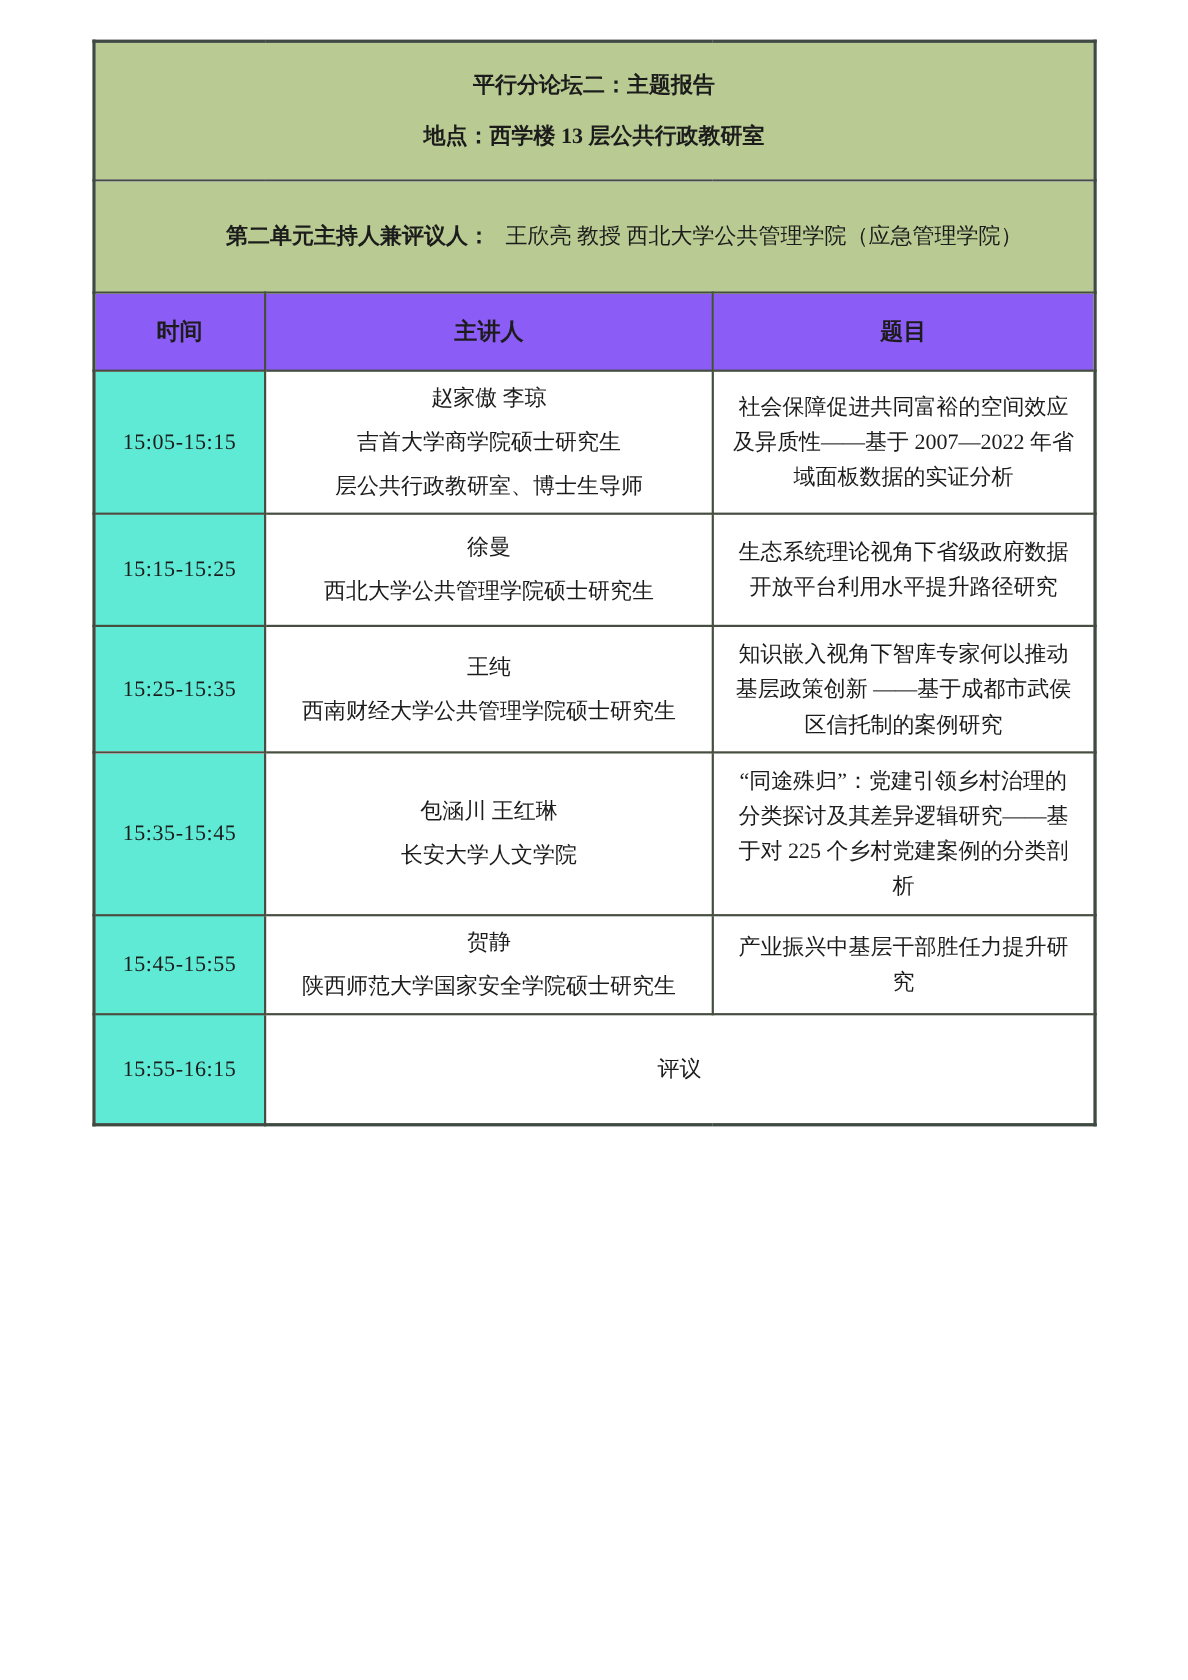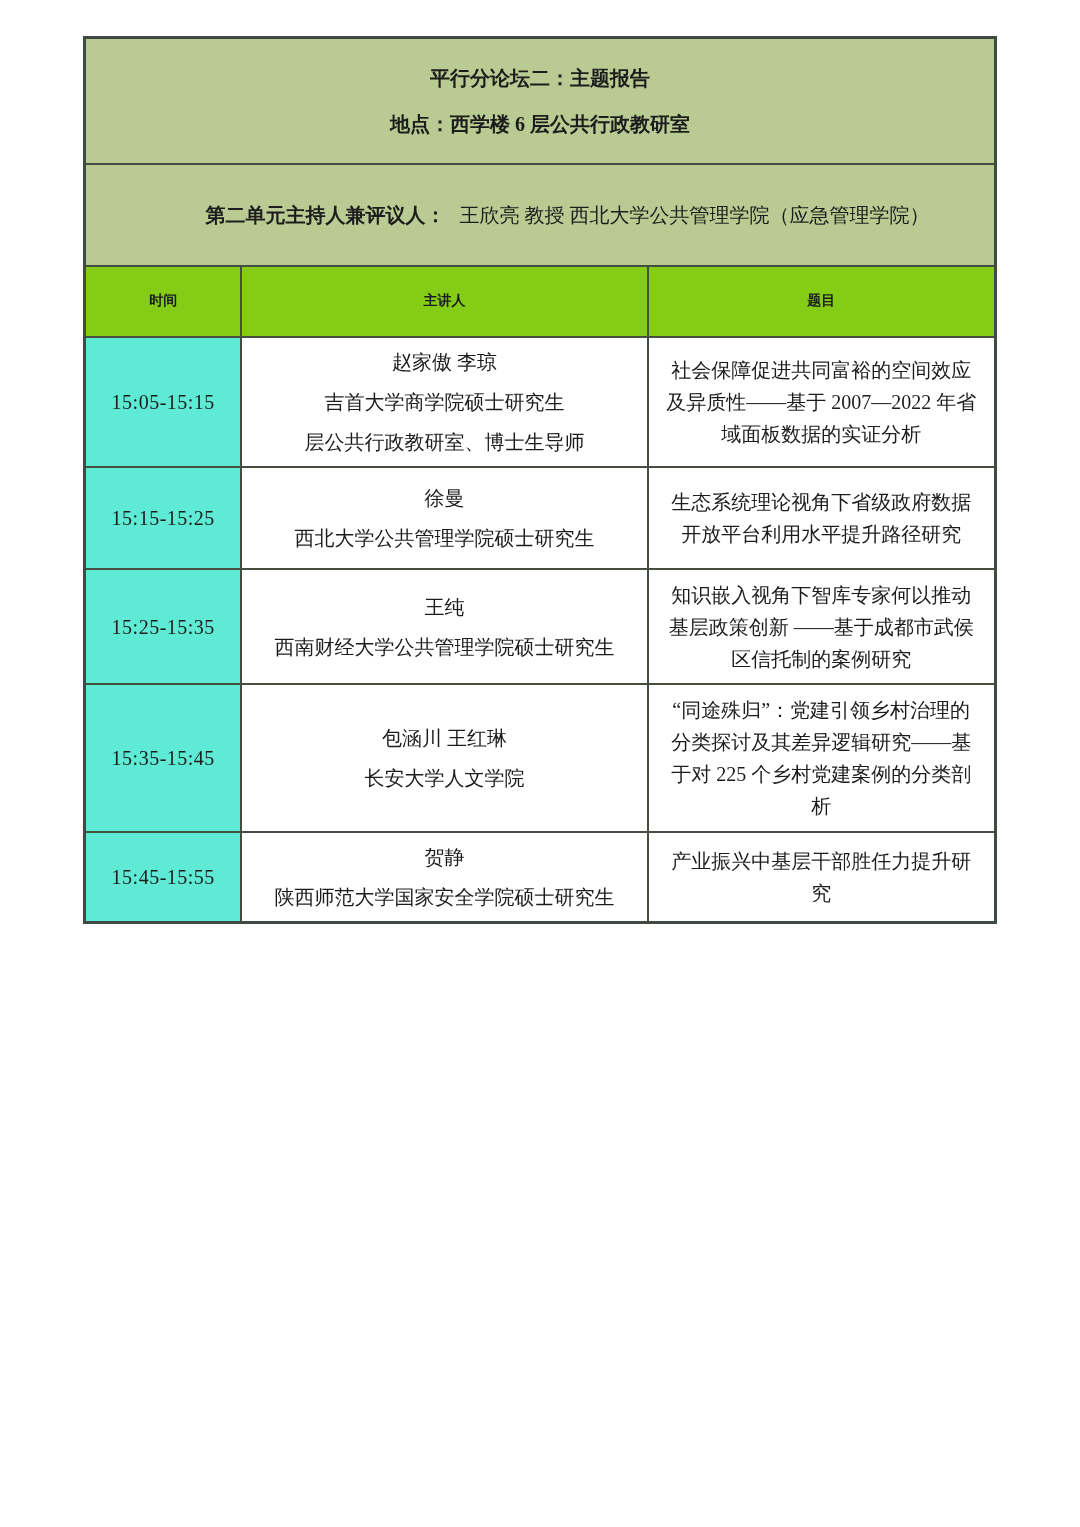--- a/index.html
+++ b/index.html
@@ -57,22 +57,22 @@
   }
   .moderator-label {
     font-weight: bold;
   }
   .moderator-value {
     margin-left: 14px;
   }
   tr.header-row th {
     height: 67px;
     font-weight: bold;
-    font-size: 14px;
-    background: #84cc16;
+    font-size: 21px;
+    background: #8b5cf6;
   }
   td.time-cell {
     font-size: 21px;
     letter-spacing: 0.5px;
     background: #5eead4;
   }
   td.speaker-cell {
     background: #ffffff;
     padding: 4px 8px;
   }
@@ -107,21 +107,21 @@
     <colgroup>
       <col style="width:156px">
       <col style="width:407px">
       <col style="width:347px">
     </colgroup>
 
     <tbody>
         <tr>
       <td class="green title-cell" colspan="3">
         <div class="line">平行分论坛二：主题报告</div>
-        <div class="line">地点：西学楼 6 层公共行政教研室</div>
+        <div class="line">地点：西学楼 13 层公共行政教研室</div>
       </td>
     </tr>
 
     <tr>
       <td class="green moderator-cell" colspan="3">
         <span class="moderator-label">第二单元主持人兼评议人：</span><span class="moderator-value">王欣亮 教授 西北大学公共管理学院（应急管理学院）</span>
       </td>
     </tr>
 
     <tr class="header-row">
@@ -169,16 +169,20 @@
 
     <tr class="session-row-4">
       <td class="time-cell">15:45-15:55</td>
       <td class="speaker-cell">
         <div class="speaker-line">贺静</div>
         <div class="speaker-line">陕西师范大学国家安全学院硕士研究生</div>
       </td>
       <td class="topic-cell">产业振兴中基层干部胜任力提升研究</td>
     </tr>
 
+    <tr class="review-row">
+      <td class="time-cell">15:55-16:15</td>
+      <td class="review-cell" colspan="2">评议</td>
+    </tr>
 
   </tbody>
     </table>
 </div>
 
 </body></html>

